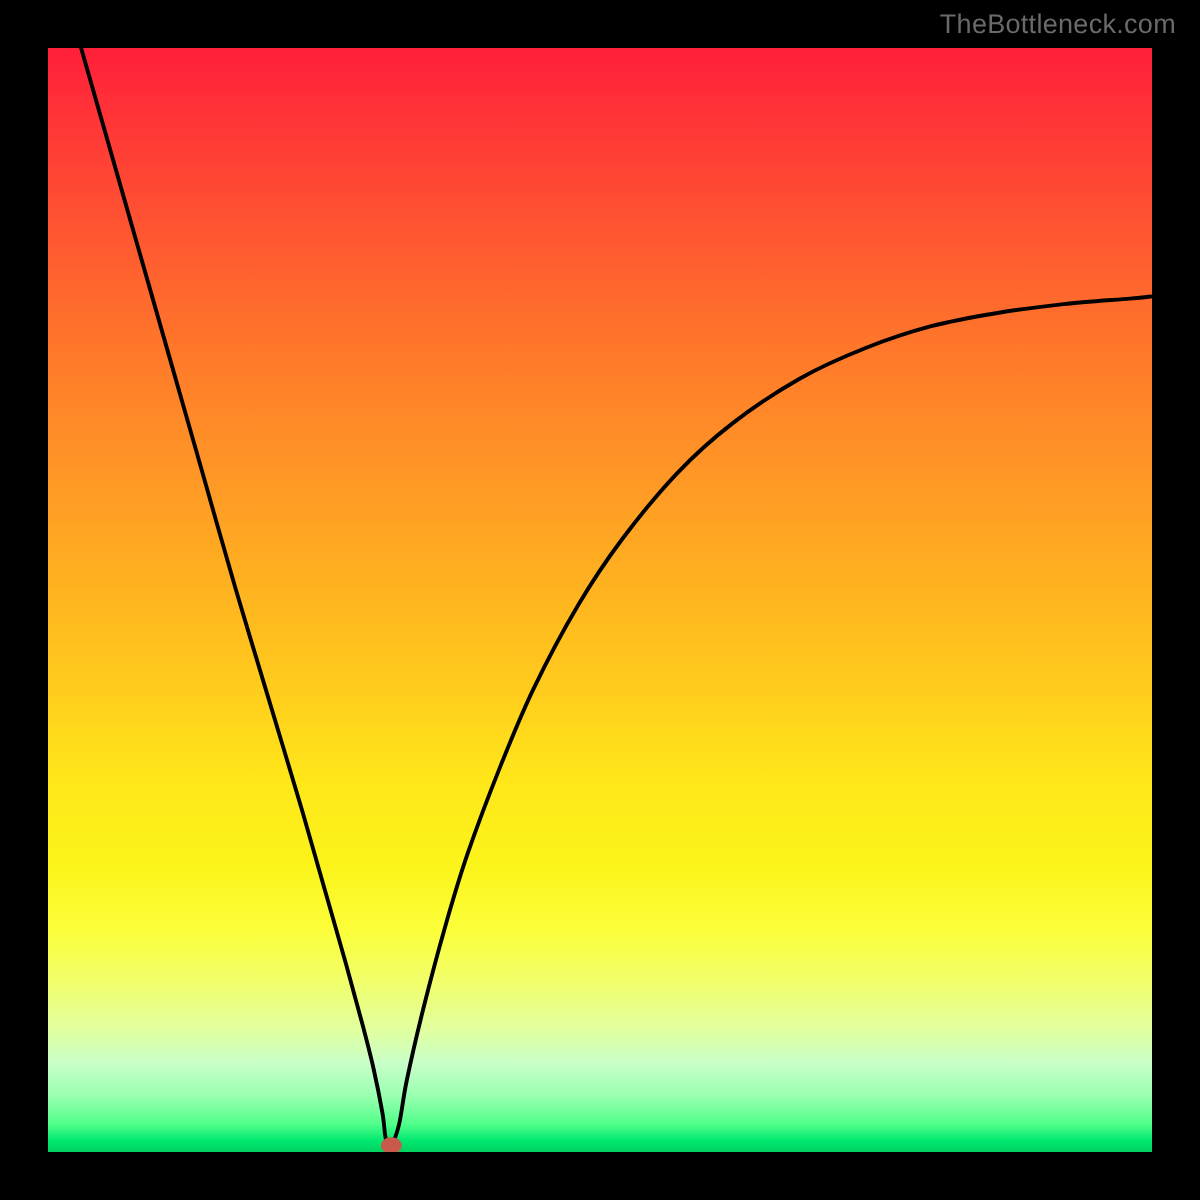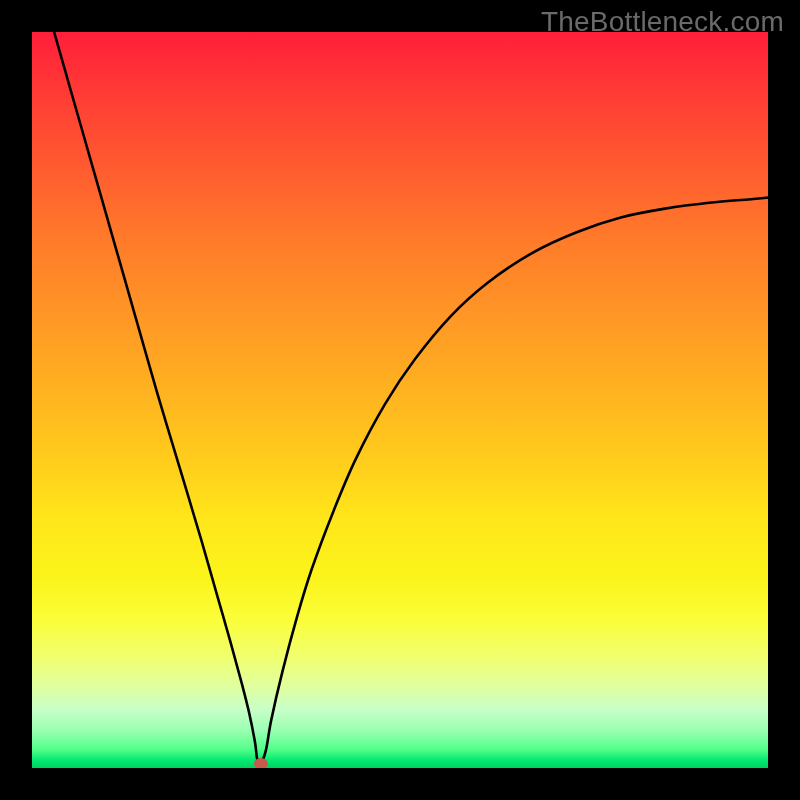--- a/index.html
+++ b/index.html
@@ -54,21 +54,21 @@
     position: absolute;
     inset: 0;
     width: 736px;
     height: 736px;
   }
   .attribution {
     position: absolute;
     top: 6px;
     right: 16px;
     color: #6a6a6a;
-    font-size: 28px;
+    font-size: 18px;
     letter-spacing: 0.2px;
   }
 </style>
 </head>
 <body>
 
 <div class="frame">
 
   <div class="attribution">TheBottleneck.com</div>
 

